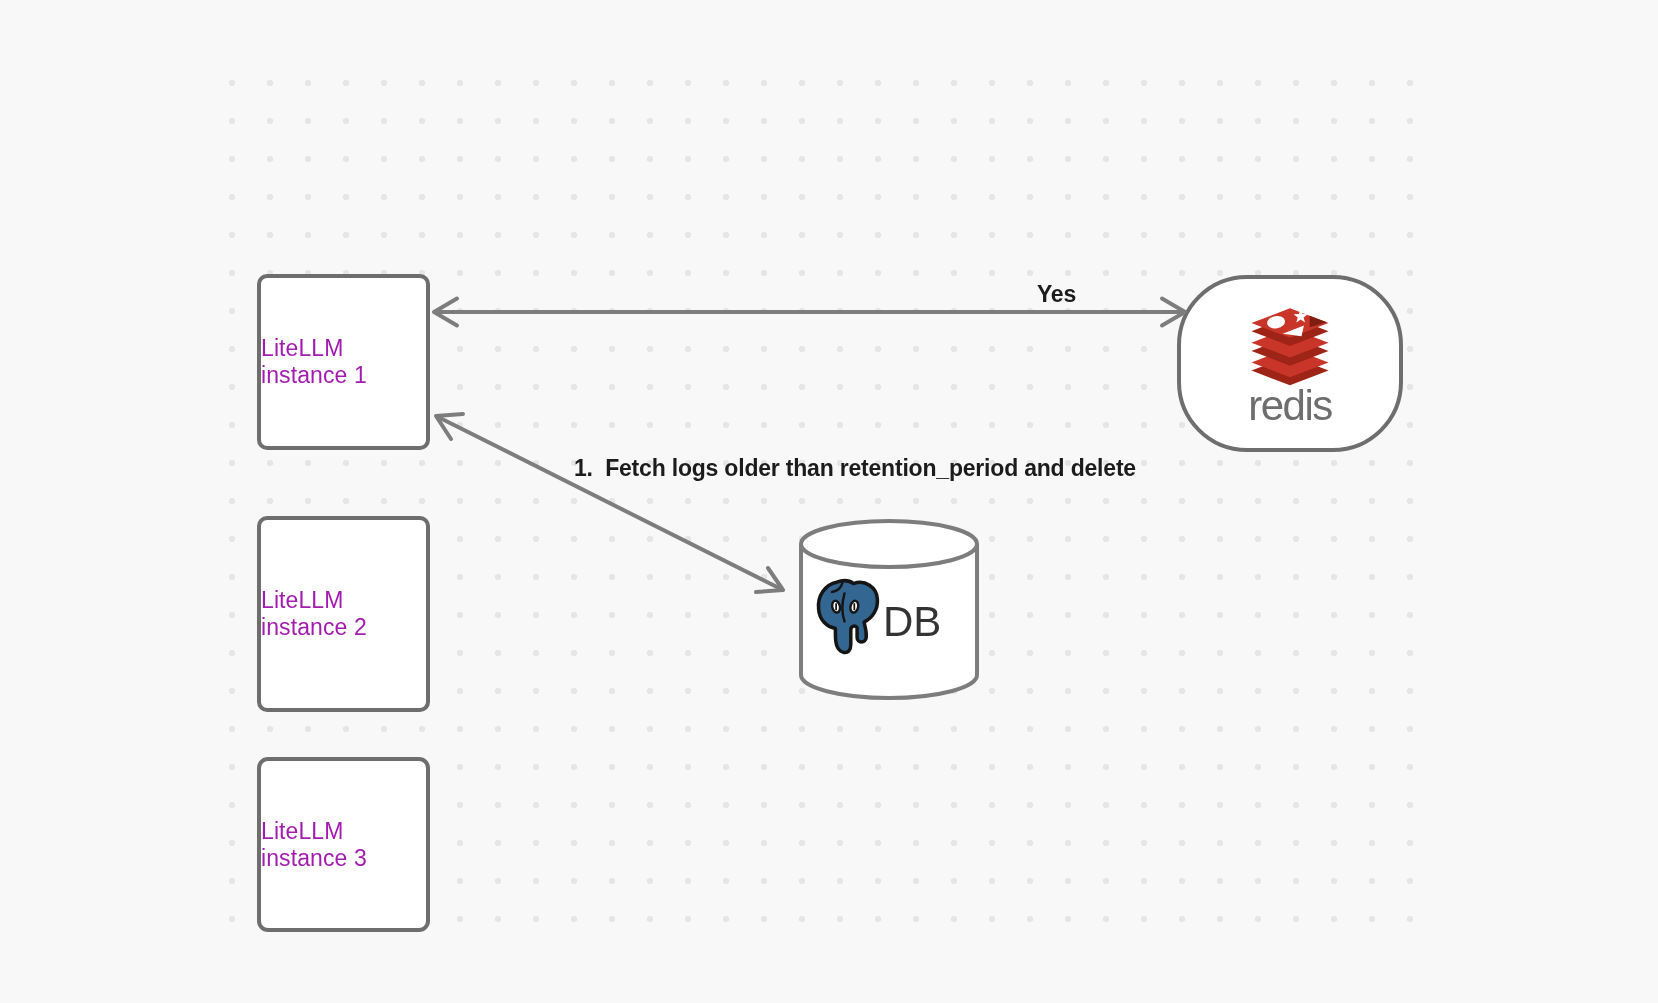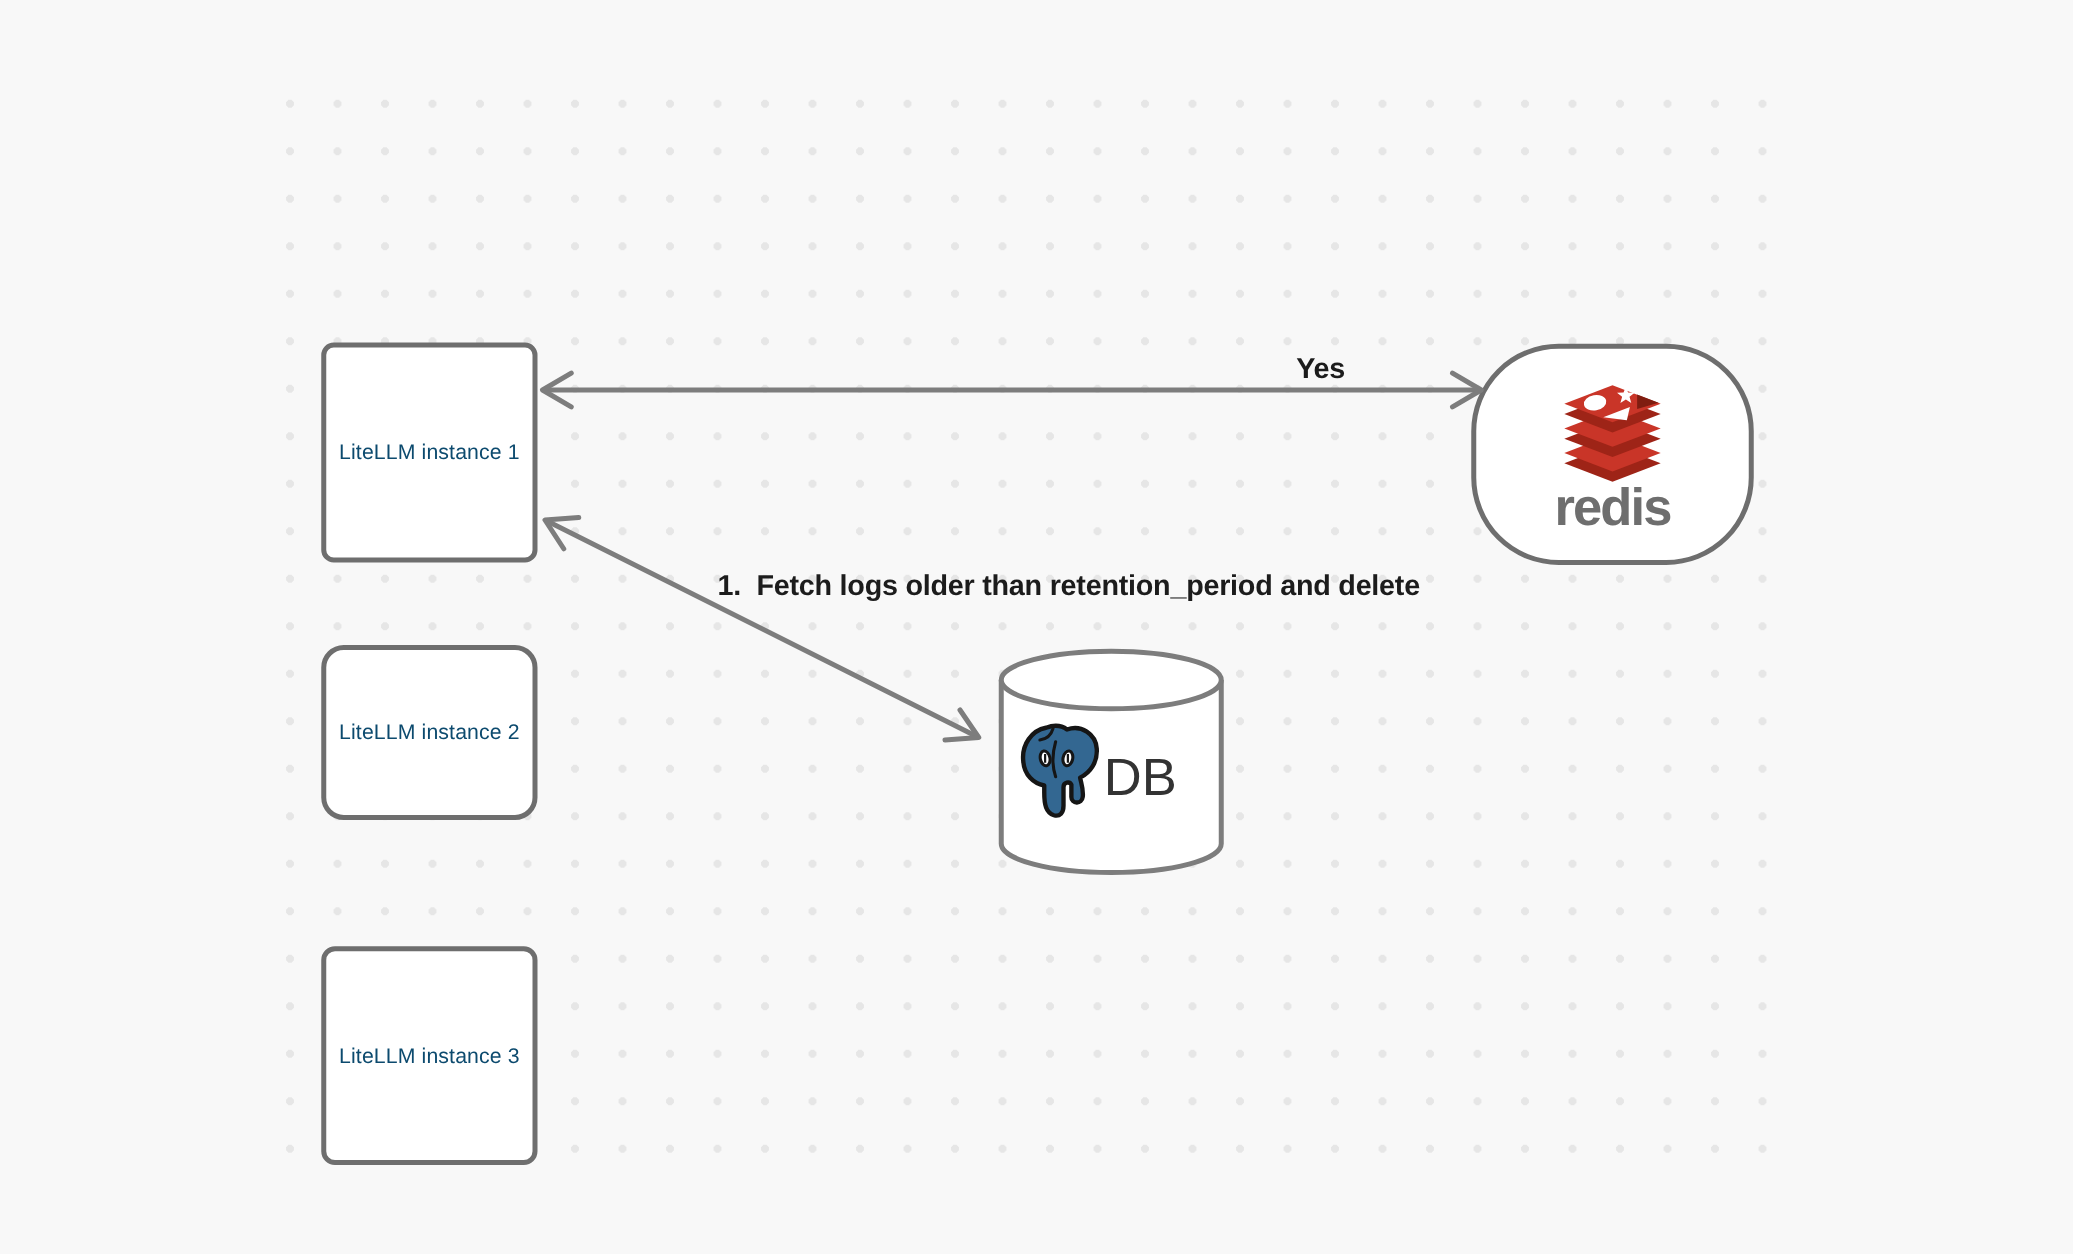--- a/index.html
+++ b/index.html
@@ -18,34 +18,34 @@
     background-image:radial-gradient(circle,#e6e6e6 3px,transparent 3.4px);
     background-size:38px 38px;
   }
   .instance-box{
     position:absolute;left:257px;width:173px;height:176px;
     box-sizing:border-box;background:#ffffff;
     border:4px solid #6e6e6e;border-radius:10px;
     display:flex;align-items:center;justify-content:center;
   }
   .instance-box .node-label{
-    font-size:17px;color:#0c4a6e;letter-spacing:.1px;
+    font-size:23px;color:#a21caf;letter-spacing:.1px;
   }
   #box1{top:274px;}
-  #box2{top:516px;height:140px;border-radius:18px;}
+  #box2{top:516px;height:196px;}
   #box3{top:757px;height:175px;border-radius:11px;}
   .redis-node{
     position:absolute;left:1177px;top:275px;width:226px;height:177px;
     box-sizing:border-box;background:#ffffff;
     border:4px solid #6e6e6e;border-radius:70px;
     display:flex;flex-direction:column;align-items:center;justify-content:center;
     padding-top:4px;
   }
   .redis-wordmark{
-    font-size:42px;font-weight:700;color:#6e6e6e;
+    font-size:42px;font-weight:400;color:#6e6e6e;
     letter-spacing:-1.5px;line-height:1;margin-top:-2px;
   }
   .edge-label{
     position:absolute;font-weight:700;font-size:23px;color:#1c1c1c;
     white-space:pre;letter-spacing:-0.2px;
   }
   #edge1-label{left:490px;top:281px;}
   #edge1-response{left:1037px;top:281px;}
   #edge2-label{left:574px;top:455px;}
   .arrow-layer{position:absolute;left:0;top:0;pointer-events:none;}

